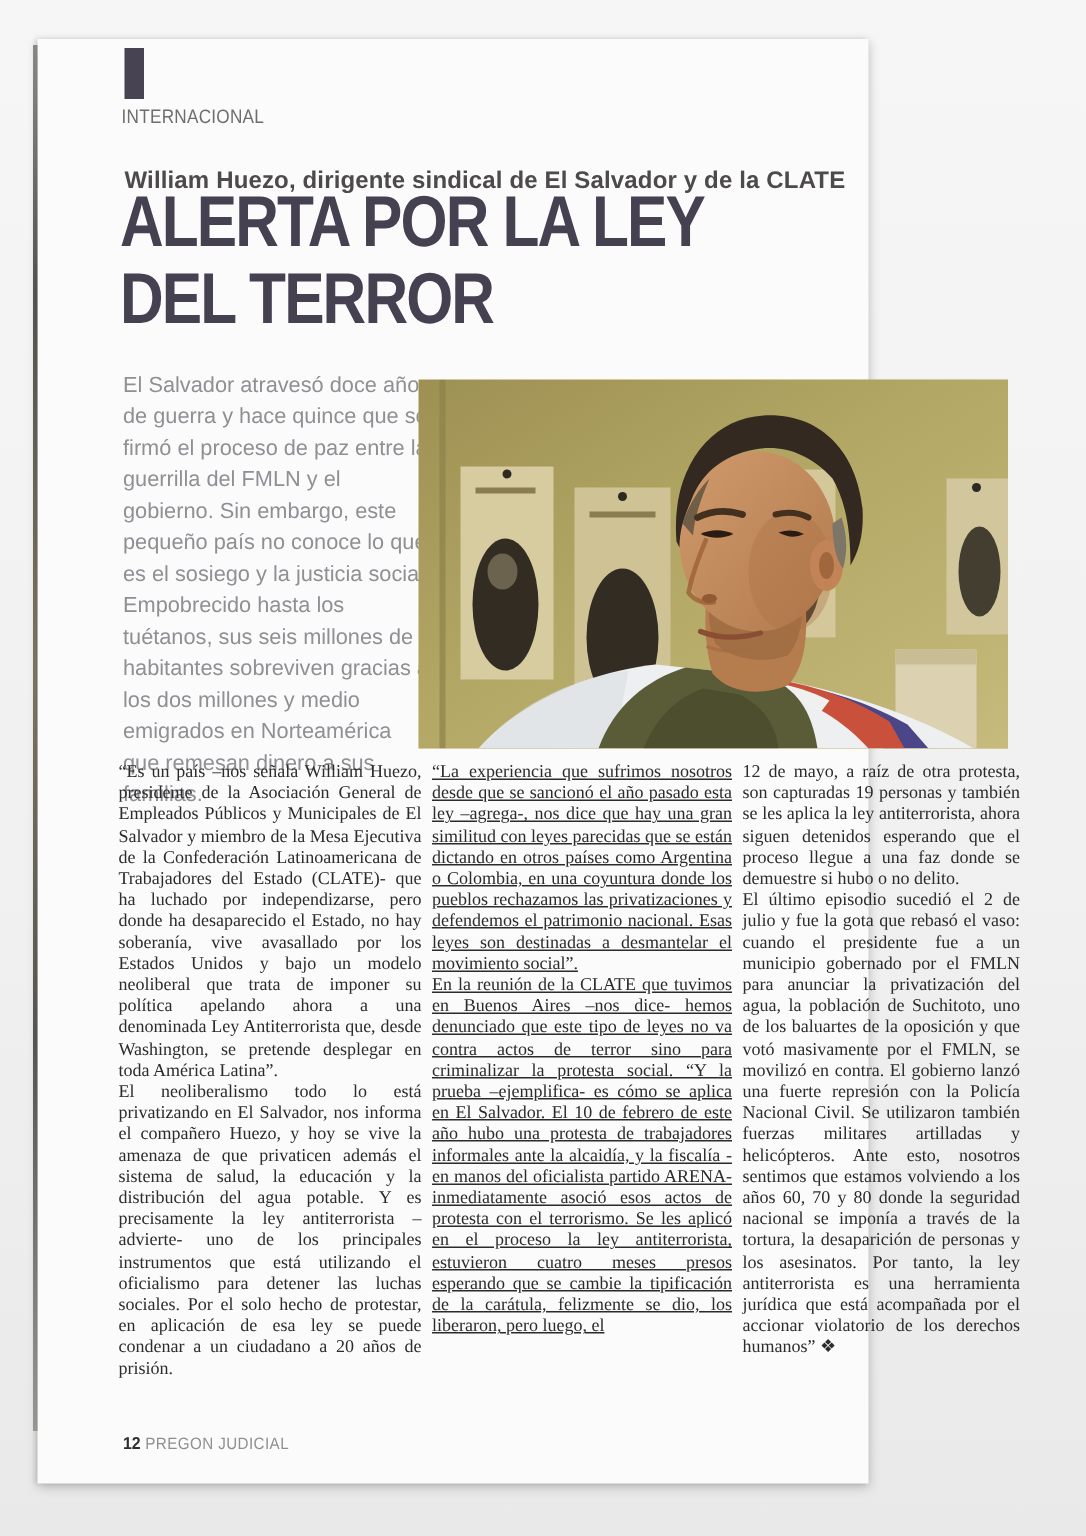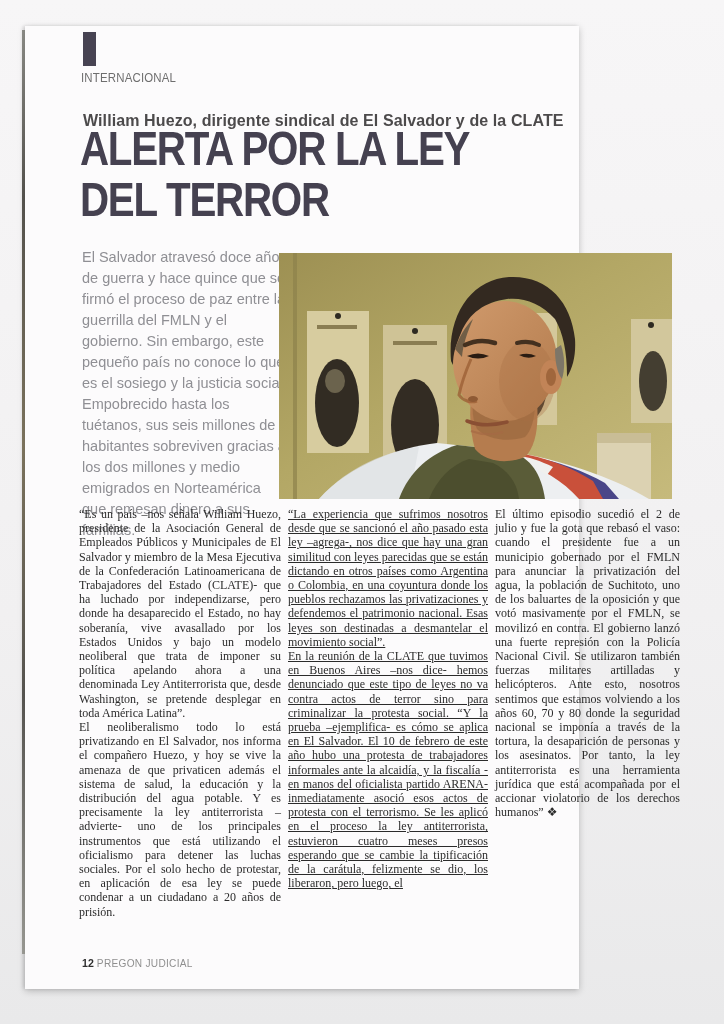--- a/index.html
+++ b/index.html
@@ -169,19 +169,20 @@
   <div class="columns">
     <div class="col col-1">
       <p>“Es un país –nos señala William Huezo, presidente de la Asociación General de Empleados Públicos y Municipales de El Salvador y miembro de la Mesa Ejecutiva de la Confederación Latinoamericana de Trabajadores del Estado (CLATE)- que ha luchado por independizarse, pero donde ha desaparecido el Estado, no hay soberanía, vive avasallado por los Estados Unidos y bajo un modelo neoliberal que trata de imponer su política apelando ahora a una denominada Ley Antiterrorista que, desde Washington, se pretende desplegar en toda América Latina”.</p>
       <p>El neoliberalismo todo lo está privatizando en El Salvador, nos informa el compañero Huezo, y hoy se vive la amenaza de que privaticen además el sistema de salud, la educación y la distribución del agua potable. Y es precisamente la ley antiterrorista – advierte- uno de los principales instrumentos que está utilizando el oficialismo para detener las luchas sociales. Por el solo hecho de protestar, en aplicación de esa ley se puede condenar a un ciudadano a 20 años de prisión.</p>
     </div>
     <div class="col col-2">
       <p>“La experiencia que sufrimos nosotros desde que se sancionó el año pasado esta ley –agrega-, nos dice que hay una gran similitud con leyes parecidas que se están dictando en otros países como Argentina o Colombia, en una coyuntura donde los pueblos rechazamos las privatizaciones y defendemos el patrimonio nacional. Esas leyes son destinadas a desmantelar el movimiento social”.</p>
       <p>En la reunión de la CLATE que tuvimos en Buenos Aires –nos dice- hemos denunciado que este tipo de leyes no va contra actos de terror sino para criminalizar la protesta social. “Y la prueba –ejemplifica- es cómo se aplica en El Salvador. El 10 de febrero de este año hubo una protesta de trabajadores informales ante la alcaidía, y la fiscalía -en manos del oficialista partido ARENA- inmediatamente asoció esos actos de protesta con el terrorismo. Se les aplicó en el proceso la ley antiterrorista, estuvieron cuatro meses presos esperando que se cambie la tipificación de la carátula, felizmente se dio, los liberaron, pero luego, el</p>
     </div>
     <div class="col col-3">
+      <p>12 de mayo, a raíz de otra protesta, son capturadas 19 personas y también se les aplica la ley antiterrorista, ahora siguen detenidos esperando que el proceso llegue a una faz donde se demuestre si hubo o no delito.</p>
       <p>El último episodio sucedió el 2 de julio y fue la gota que rebasó el vaso: cuando el presidente fue a un municipio gobernado por el FMLN para anunciar la privatización del agua, la población de Suchitoto, uno de los baluartes de la oposición y que votó masivamente por el FMLN, se movilizó en contra. El gobierno lanzó una fuerte represión con la Policía Nacional Civil. Se utilizaron también fuerzas militares artilladas y helicópteros. Ante esto, nosotros sentimos que estamos volviendo a los años 60, 70 y 80 donde la seguridad nacional se imponía a través de la tortura, la desaparición de personas y los asesinatos. Por tanto, la ley antiterrorista es una herramienta jurídica que está acompañada por el accionar violatorio de los derechos humanos” ❖</p>
     </div>
   </div>
 
   <div class="folio"><b>12</b> <span>PREGON JUDICIAL</span></div>
 
 </div>
 
 </body></html>

